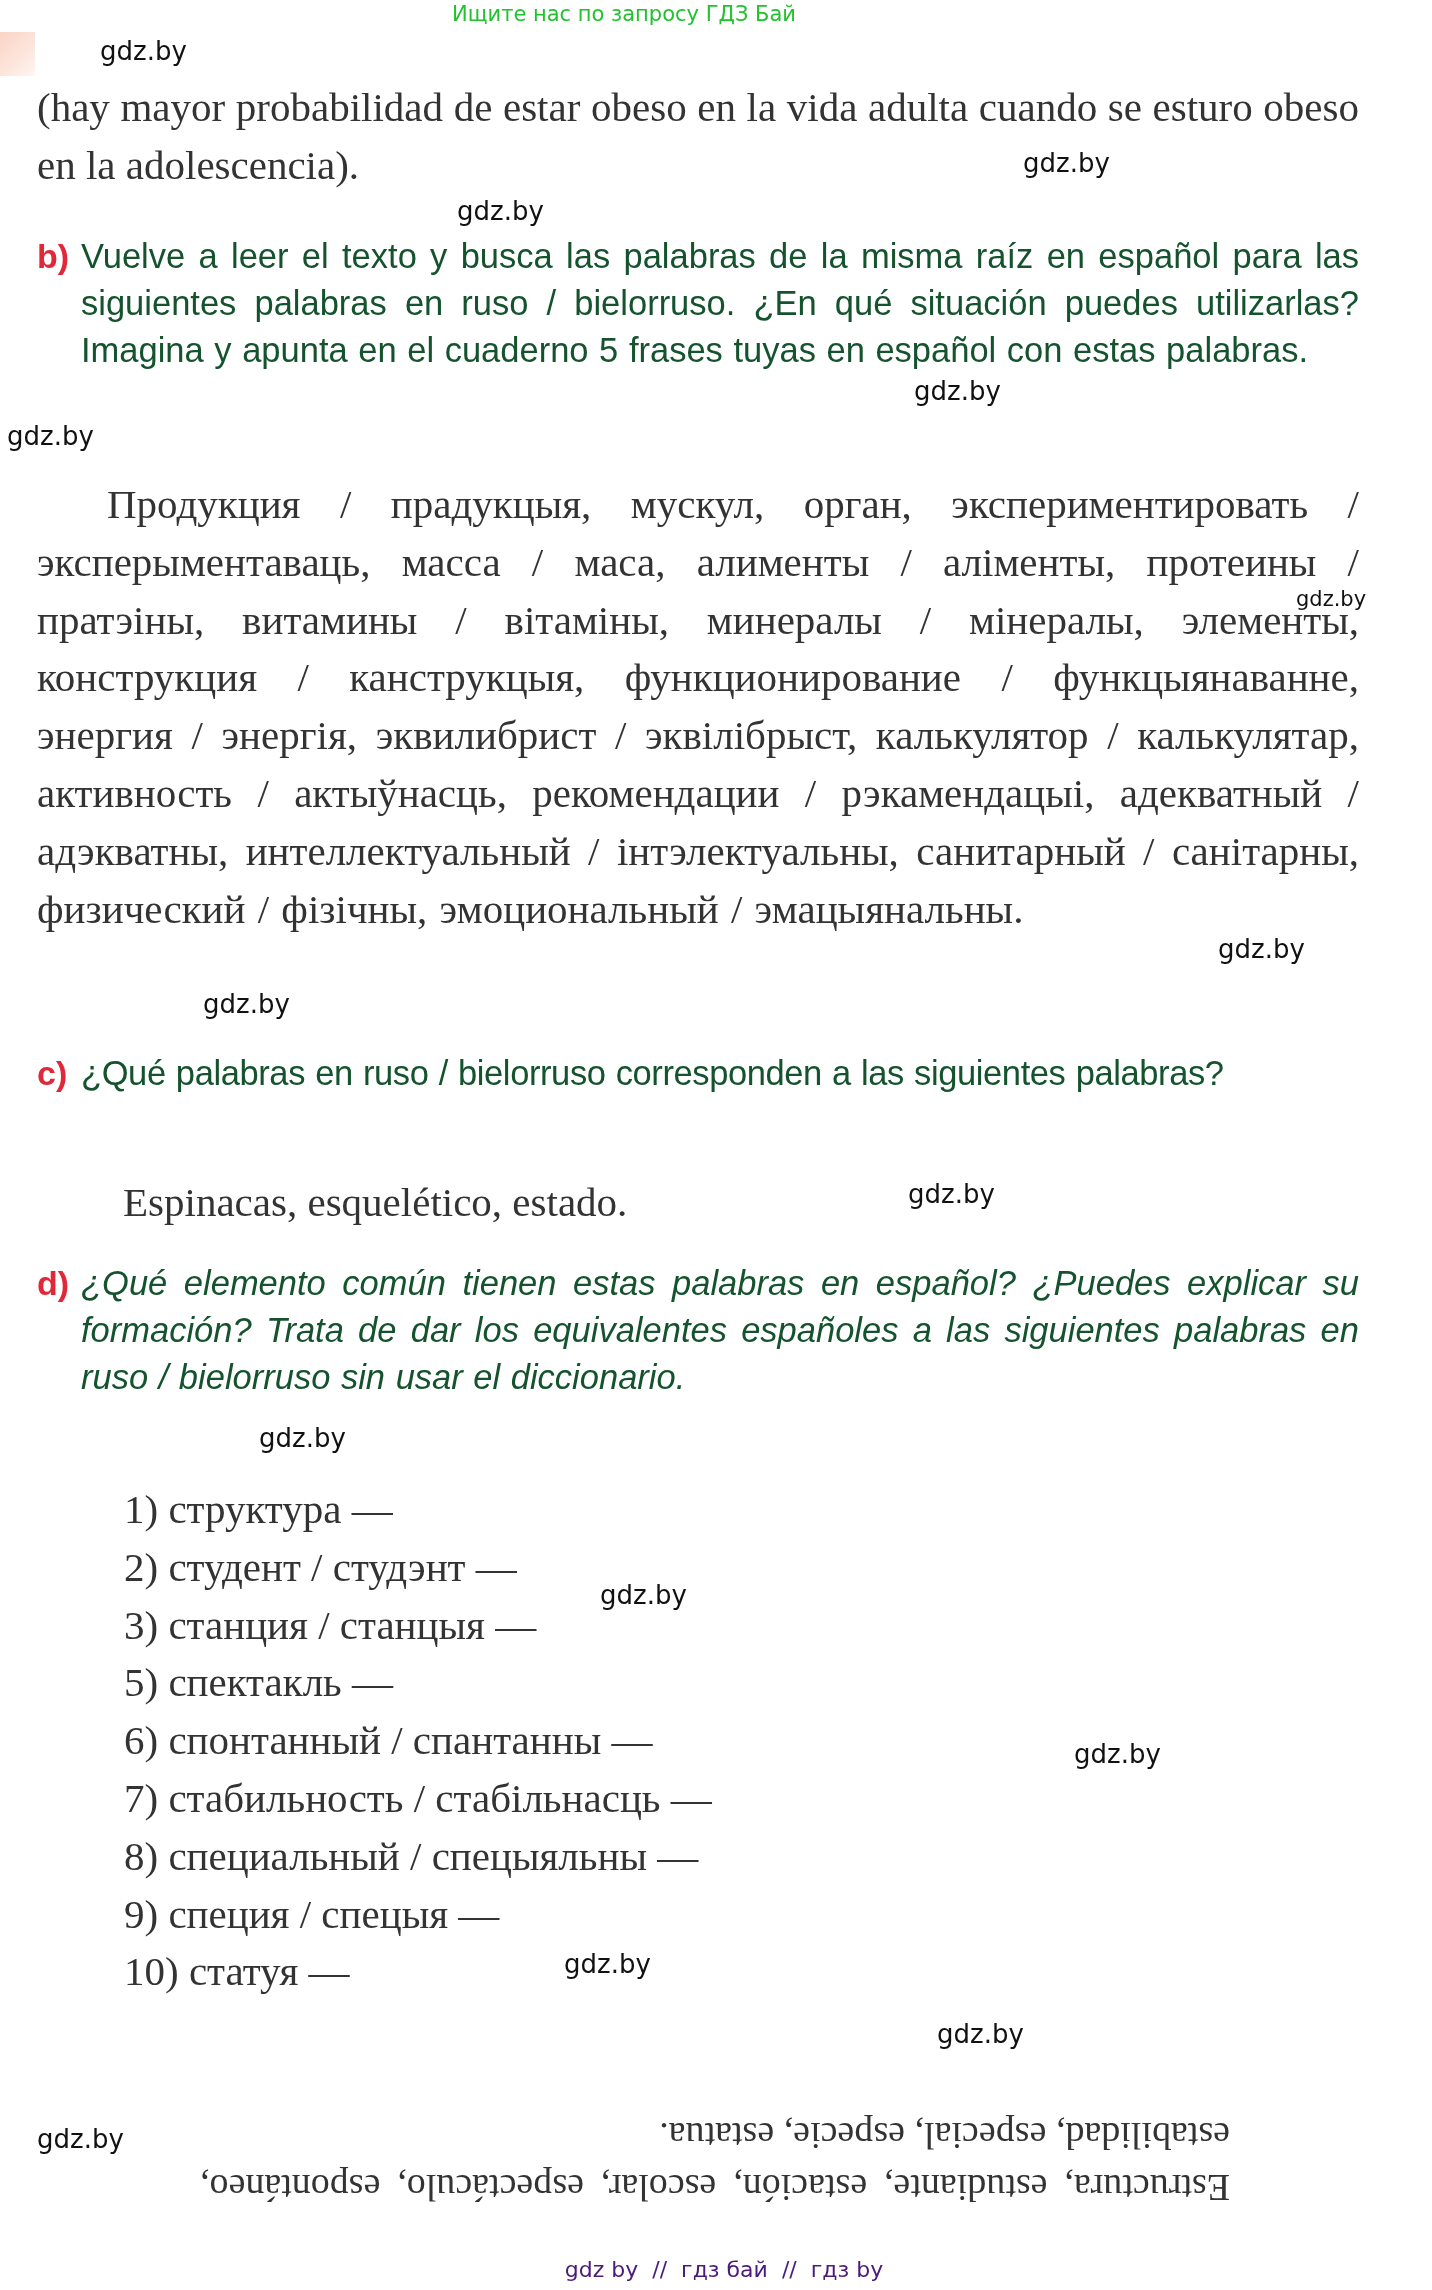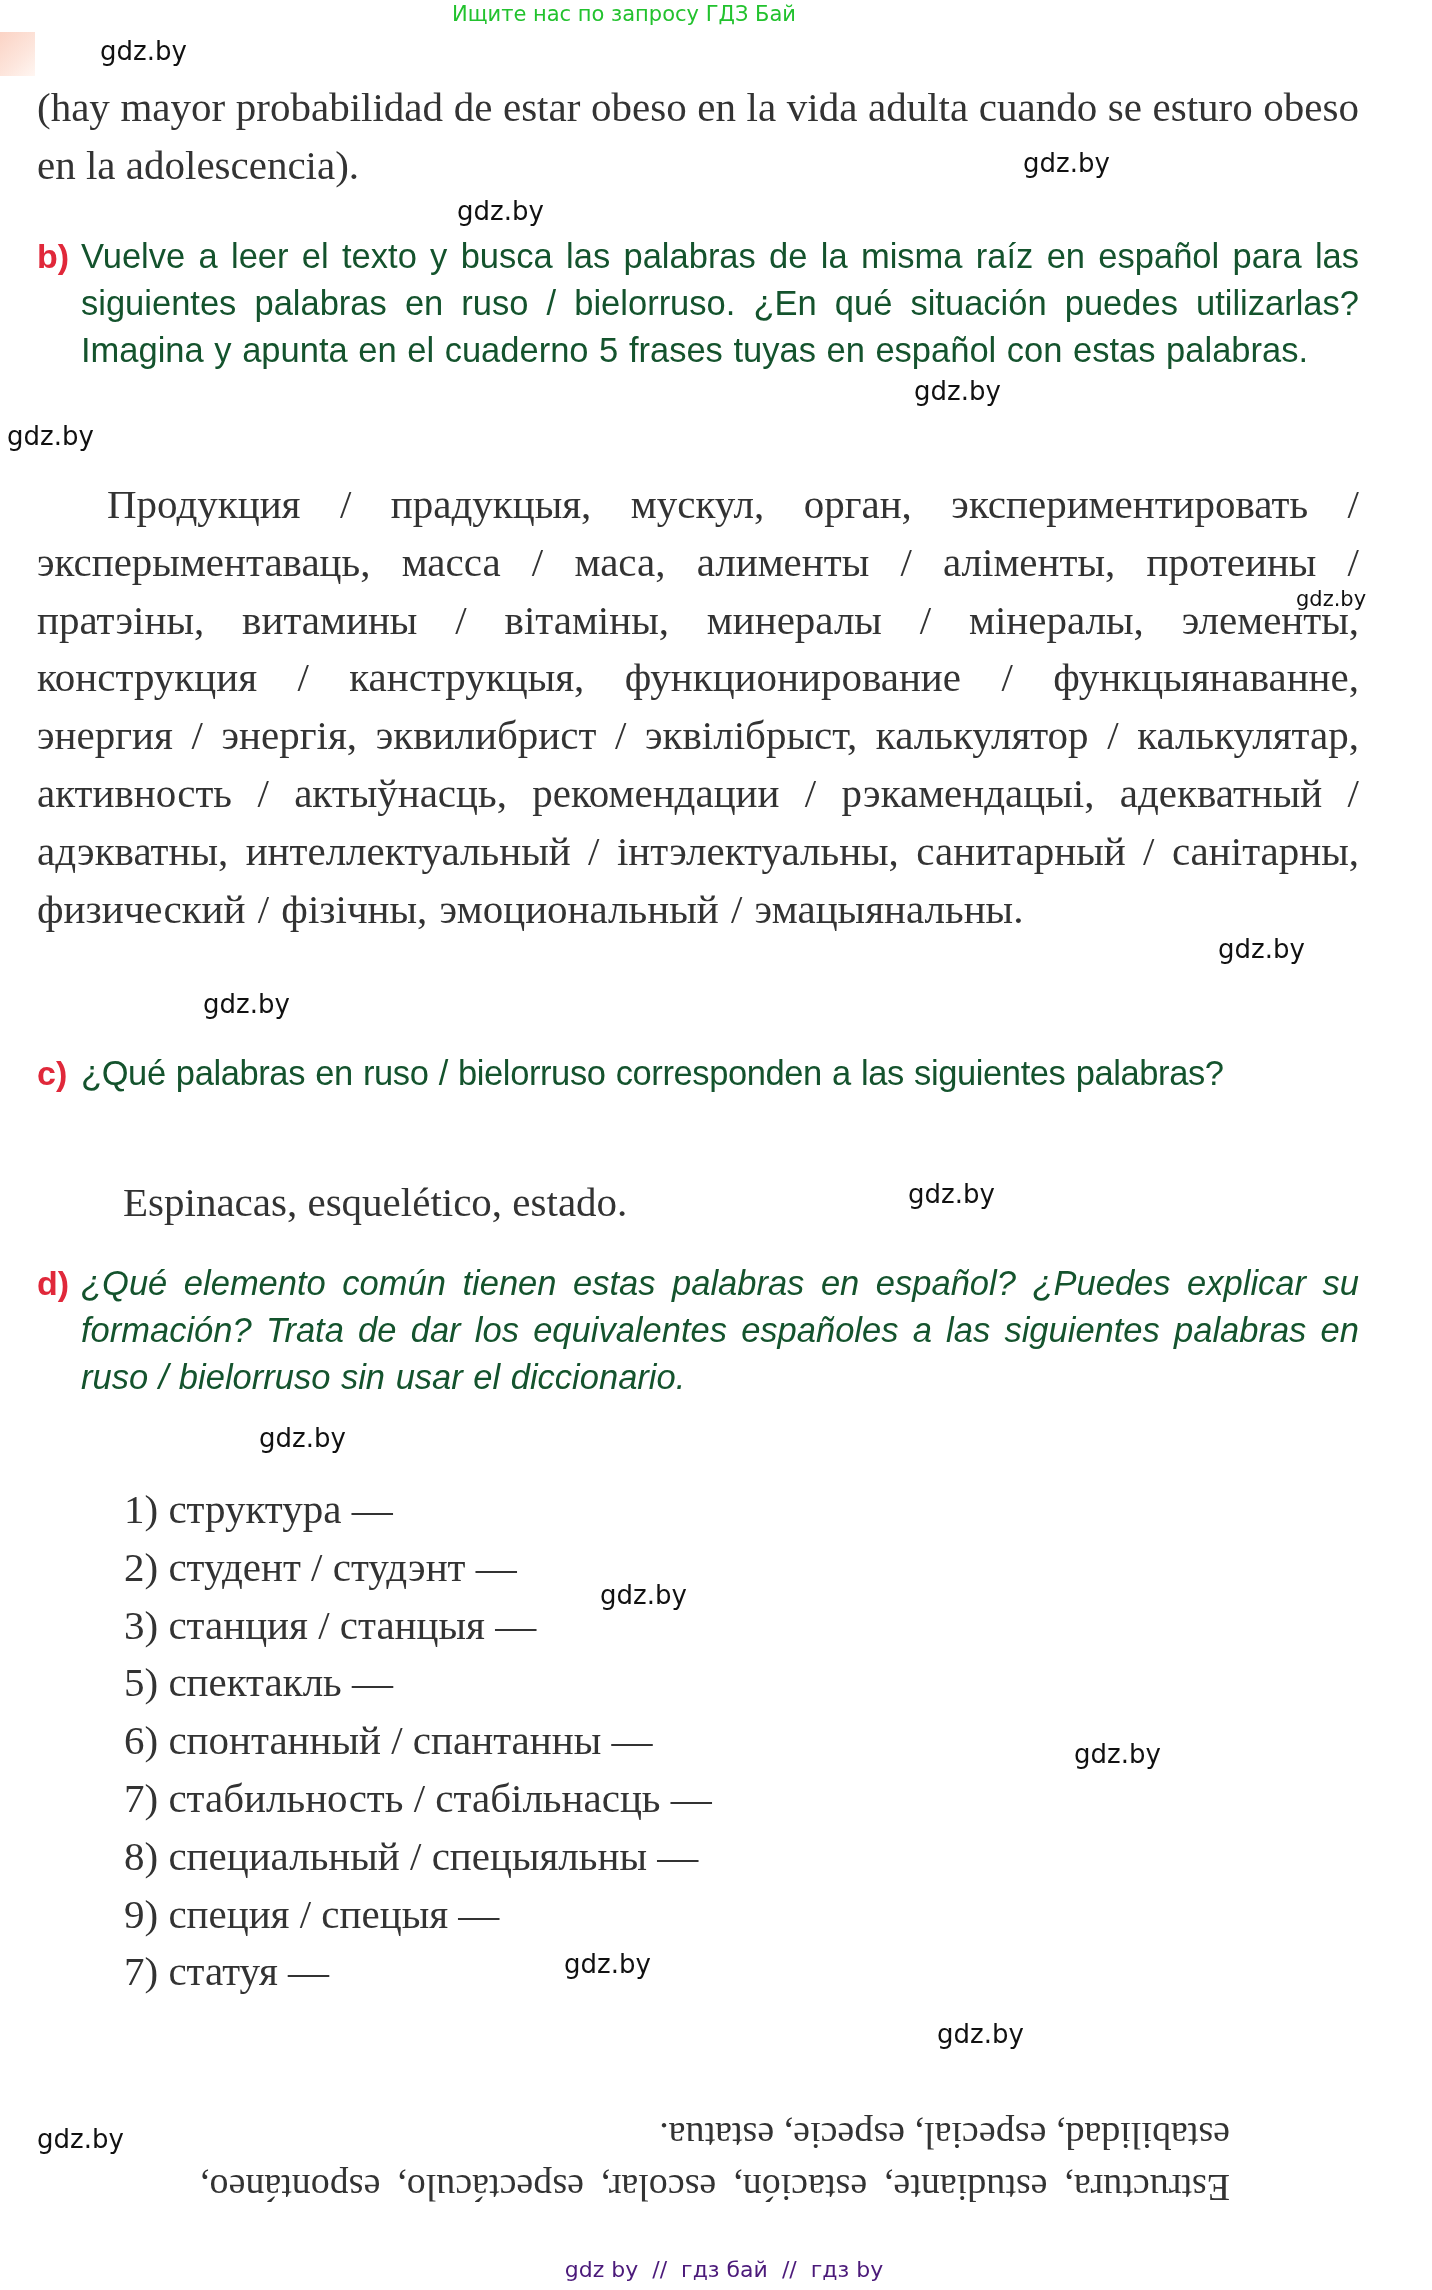--- a/index.html
+++ b/index.html
@@ -53,21 +53,21 @@
 
 <ul class="list">
   <li>1) структура —</li>
   <li>2) студент / студэнт —</li>
   <li>3) станция / станцыя —</li>
   <li>5) спектакль —</li>
   <li>6) спонтанный / спантанны —</li>
   <li>7) стабильность / стабільнасць —</li>
   <li>8) специальный / спецыяльны —</li>
   <li>9) специя / спецыя —</li>
-  <li>7) статуя —</li>
+  <li>10) статуя —</li>
 </ul>
 
 <p class="answer" style="margin:0;">Estructura, estudiante, estación, escolar, espectáculo, espontáneo, estabilidad, especial, especie, estatua.</p>
 
 <span class="wm" style="left:100px; top:38px;">gdz.by</span>
 <span class="wm" style="left:1023px; top:150px;">gdz.by</span>
 <span class="wm" style="left:457px; top:198px;">gdz.by</span>
 <span class="wm" style="left:914px; top:378px;">gdz.by</span>
 <span class="wm" style="left:7px; top:423px;">gdz.by</span>
 <span class="wm small" style="left:1296px; top:589px;">gdz.by</span>

